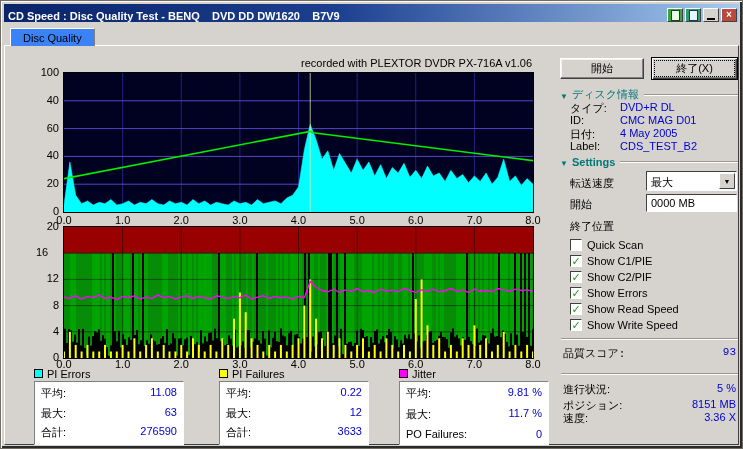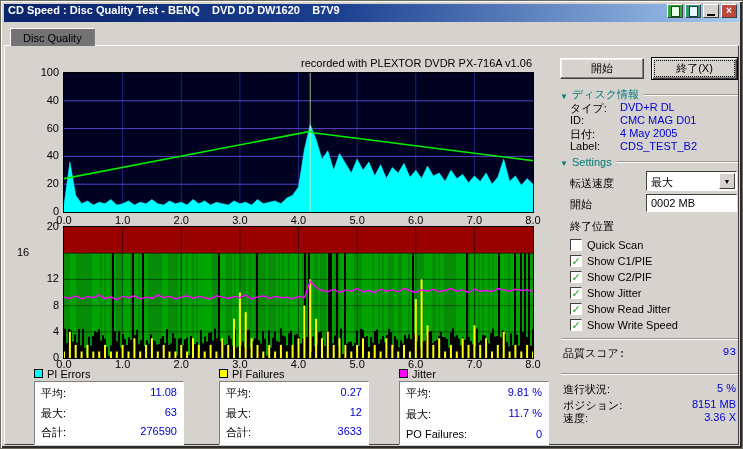--- a/index.html
+++ b/index.html
@@ -2,33 +2,33 @@
 <html><head>
 <meta charset="utf-8">
 <style>
   *{box-sizing:border-box;margin:0;padding:0;}
   html,body{width:743px;height:449px;}
   body{font-family:"Liberation Sans","DejaVu Sans",sans-serif;font-size:11px;color:#000;background:#d6d3ce;}
   .win{position:absolute;left:0;top:0;width:743px;height:449px;background:#d6d3ce;
        border:1px solid #6f6d63;box-shadow:inset 1px 1px 0 #ffffff, inset -2px -2px 0 #2a2a2a;}
   .titlebar{position:absolute;left:3px;top:3px;right:3px;height:18px;
        background:linear-gradient(90deg,#0a246a 0%,#1b3f8f 45%,#a6caf0 100%);
-       display:flex;align-items:flex-start;padding:0 2px 0 4px;z-index:4;}
+       display:flex;align-items:flex-end;padding:0 2px 0 4px;z-index:4;}
   .title{color:#fff;font-weight:bold;white-space:pre;flex:1;overflow:hidden;font-size:11px;}
   .winbtns{display:flex;gap:2px;}
   .wbtn{width:16px;height:14px;background:#d6d3ce;border:1px solid;border-color:#fff #404040 #404040 #fff;
         display:flex;align-items:center;justify-content:center;line-height:1;}
   .wbtn.g1{background:#3aa63a;}
   .wbtn.g1::after{content:"";width:7px;height:9px;background:#eaffea;border:1px solid #0a4d1a;}
   .wbtn.g2{background:#2f9e6a;}
   .wbtn.g2::after{content:"";width:7px;height:9px;background:#eaf4ff;border:1px solid #0a3d5d;}
   .wbtn.min::after{content:"";width:8px;height:2px;background:#000;margin-top:8px;}
   .wbtn.close{background:#bc4a3c;color:#fff;font-weight:bold;font-size:10px;}
   .wbtn.close::after{content:"×";margin-top:-1px;}
-  .tab{position:absolute;left:9px;top:27px;height:18px;padding:3px 12px 0;background:#737373;
+  .tab{position:absolute;left:9px;top:27px;height:18px;padding:3px 12px 0;background:#3b82f6;
        border:1px solid;border-color:#fff #808080 #d6d3ce #fff;border-bottom:none;z-index:3;text-align:center;}
   .page{position:absolute;left:3px;top:44px;right:3px;bottom:3px;background:#d6d3ce;
        border:1px solid;border-color:#fff #404040 #404040 #fff;z-index:1;}
   .z{position:absolute;z-index:2;}
   .rec{top:56px;left:150px;width:381px;text-align:right;}
   .plot{border:1px solid #000;}
   .plot-top{left:62px;top:71px;width:471px;height:141px;background:#010122;}
   .plot-bot{left:62px;top:225px;width:471px;height:133px;background:#000;}
   .plot svg{display:block;}
   .axlbl{position:absolute;z-index:2;font-size:11px;}
@@ -42,21 +42,21 @@
   .btn{height:21px;background:#d6d3ce;border:1px solid;border-color:#fff #404040 #404040 #fff;
        box-shadow:inset -1px -1px 0 #808080, inset 1px 1px 0 #f4f3ef;text-align:center;line-height:19px;}
   #btn-start{left:559px;top:57px;width:84px;}
   #btn-exit{left:650px;top:56px;width:87px;height:23px;border:1px solid #000;
        box-shadow:inset 1px 1px 0 #fff, inset -1px -1px 0 #404040, inset -2px -2px 0 #808080;
        outline:1px dotted #000;outline-offset:-4px;line-height:21px;}
   .sect{left:559px;width:178px;display:flex;align-items:center;color:#007878;}
   .sect .arrow::after{content:"▼";font-size:8px;}
   .sect .arrow{margin-right:4px;color:#007878;}
   .sect .line{flex:1;height:2px;border-top:1px solid #9a978e;border-bottom:1px solid #fff;margin-left:5px;}
-  #sect-disc{top:86px;} #sect-settings{top:155px;}
+  #sect-disc{top:86px;} #sect-settings{top:155px;font-weight:bold;}
   .irow{left:569px;width:166px;display:flex;}
   .irow .lbl{width:50px;}
   .val{color:#0000d0;}
   .combo{left:645px;top:170px;width:91px;height:20px;background:#fff;
          border:1px solid;border-color:#404040 #fff #fff #404040;}
   .combo .cval{position:absolute;left:4px;top:3px;}
   .combo .cbtn{position:absolute;right:1px;top:1px;bottom:1px;width:16px;background:#d6d3ce;
          border:1px solid;border-color:#fff #404040 #404040 #fff;display:flex;align-items:center;justify-content:center;}
   .combo .cbtn::after{content:"▼";font-size:7px;}
   .field{left:645px;width:91px;height:18px;background:#fff;border:1px solid;
@@ -437,21 +437,21 @@
       <span class="axlbl" style="left: 52px; top: 213px; width: 22px; text-align: center;">0.0</span>
       <span class="axlbl" style="left: 110.625px; top: 213px; width: 22px; text-align: center;">1.0</span>
       <span class="axlbl" style="left: 169.25px; top: 213px; width: 22px; text-align: center;">2.0</span>
       <span class="axlbl" style="left: 227.875px; top: 213px; width: 22px; text-align: center;">3.0</span>
       <span class="axlbl" style="left: 286.5px; top: 213px; width: 22px; text-align: center;">4.0</span>
       <span class="axlbl" style="left: 345.125px; top: 213px; width: 22px; text-align: center;">5.0</span>
       <span class="axlbl" style="left: 403.75px; top: 213px; width: 22px; text-align: center;">6.0</span>
       <span class="axlbl" style="left: 462.375px; top: 213px; width: 22px; text-align: center;">7.0</span>
       <span class="axlbl" style="left: 521px; top: 213px; width: 22px; text-align: center;">8.0</span>
       <span class="axlbl" style="left: 24px; top: 219px; width: 34px; text-align: right;">20</span>
-      <span class="axlbl" style="left: 16px; top: 245.2px; width: 34px; text-align: left;">16</span>
+      <span class="axlbl" style="left: 24px; top: 245.2px; width: 34px; text-align: center;">16</span>
       <span class="axlbl" style="left: 24px; top: 271.4px; width: 34px; text-align: right;">12</span>
       <span class="axlbl" style="left: 24px; top: 297.6px; width: 34px; text-align: right;">8</span>
       <span class="axlbl" style="left: 24px; top: 323.8px; width: 34px; text-align: right;">4</span>
       <span class="axlbl" style="left: 24px; top: 350px; width: 34px; text-align: right;">0</span>
       <span class="axlbl" style="left: 52px; top: 357px; width: 22px; text-align: center;">0.0</span>
       <span class="axlbl" style="left: 110.625px; top: 357px; width: 22px; text-align: center;">1.0</span>
       <span class="axlbl" style="left: 169.25px; top: 357px; width: 22px; text-align: center;">2.0</span>
       <span class="axlbl" style="left: 227.875px; top: 357px; width: 22px; text-align: center;">3.0</span>
       <span class="axlbl" style="left: 286.5px; top: 357px; width: 22px; text-align: center;">4.0</span>
       <span class="axlbl" style="left: 345.125px; top: 357px; width: 22px; text-align: center;">5.0</span>
@@ -481,21 +481,21 @@
     </div>
   </div>
   <div class="z legend" style="left:218px">
     <div class="lg-head">
       <span class="swatch" style="background: rgb(255, 255, 0);"></span>
       <span>PI Failures</span>
     </div>
     <div class="lg-box">
       <div class="lg-row">
           <span>平均:</span>
-          <span class="blue">0.27</span>
+          <span class="blue">0.22</span>
         </div>
       <div class="lg-row">
           <span>最大:</span>
           <span class="blue">12</span>
         </div>
       <div class="lg-row">
           <span>合計:</span>
           <span class="blue">3633</span>
         </div>
     </div>
@@ -552,21 +552,21 @@
     <span class="line"></span>
   </div>
 
   <div class="z" style="left:569px;top:175px">転送速度</div>
   <div class="z combo">
     <span class="cval">最大</span>
     <span class="cbtn"></span>
   </div>
 
   <div class="z" style="left:569px;top:196px">開始</div>
-  <div class="z field" id="fld-start">0002 MB</div>
+  <div class="z field" id="fld-start">0000 MB</div>
 
   <div class="z" style="left:569px;top:218px">終了位置</div>
 
   <div class="z cb unchecked" style="top:237px">
     <span class="box">
         <span class="mark"></span>
       </span>
     <span>Quick Scan</span>
   </div>
   <div class="z cb" style="top:253px">
@@ -578,27 +578,27 @@
   <div class="z cb" style="top:269px">
     <span class="box">
         <span class="mark"></span>
       </span>
     <span>Show C2/PIF</span>
   </div>
   <div class="z cb" style="top:285px">
     <span class="box">
         <span class="mark"></span>
       </span>
-    <span>Show Jitter</span>
+    <span>Show Errors</span>
   </div>
   <div class="z cb" style="top:301px">
     <span class="box">
         <span class="mark"></span>
       </span>
-    <span>Show Read Jitter</span>
+    <span>Show Read Speed</span>
   </div>
   <div class="z cb" style="top:317px">
     <span class="box">
         <span class="mark"></span>
       </span>
     <span>Show Write Speed</span>
   </div>
 
   <div class="z hr" id="hr1"></div>
   <div class="z strow" id="st-score">

